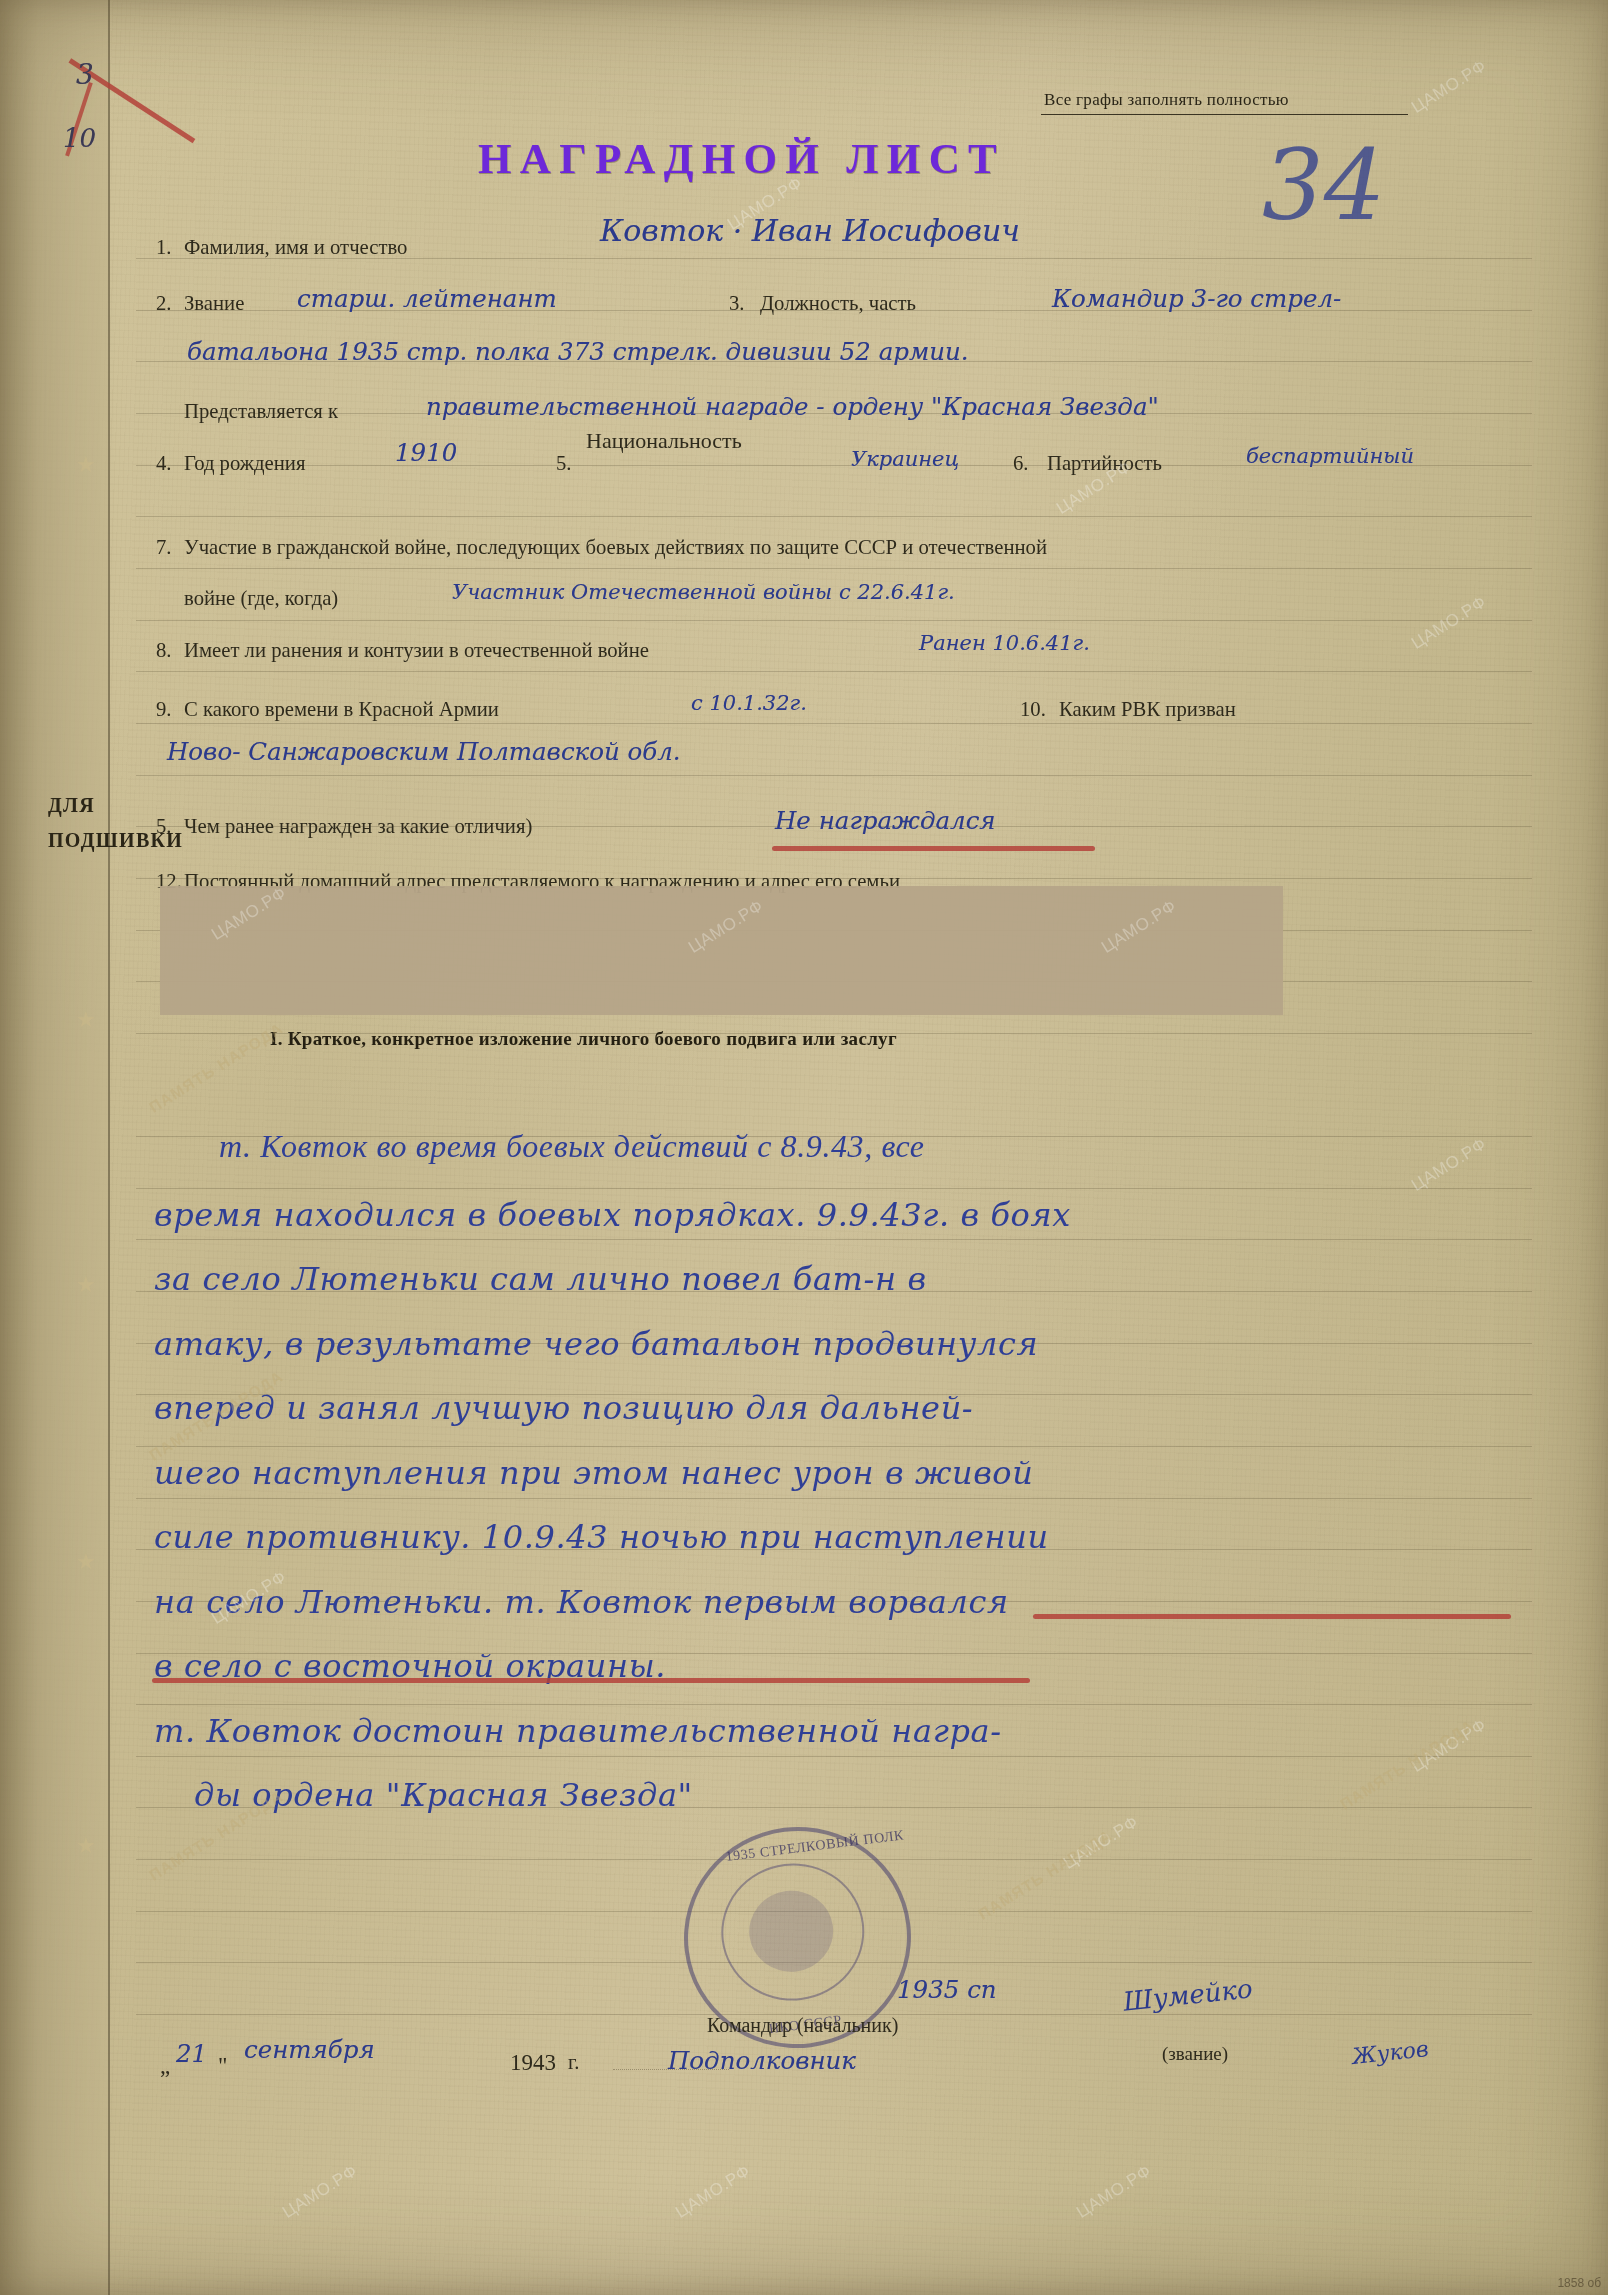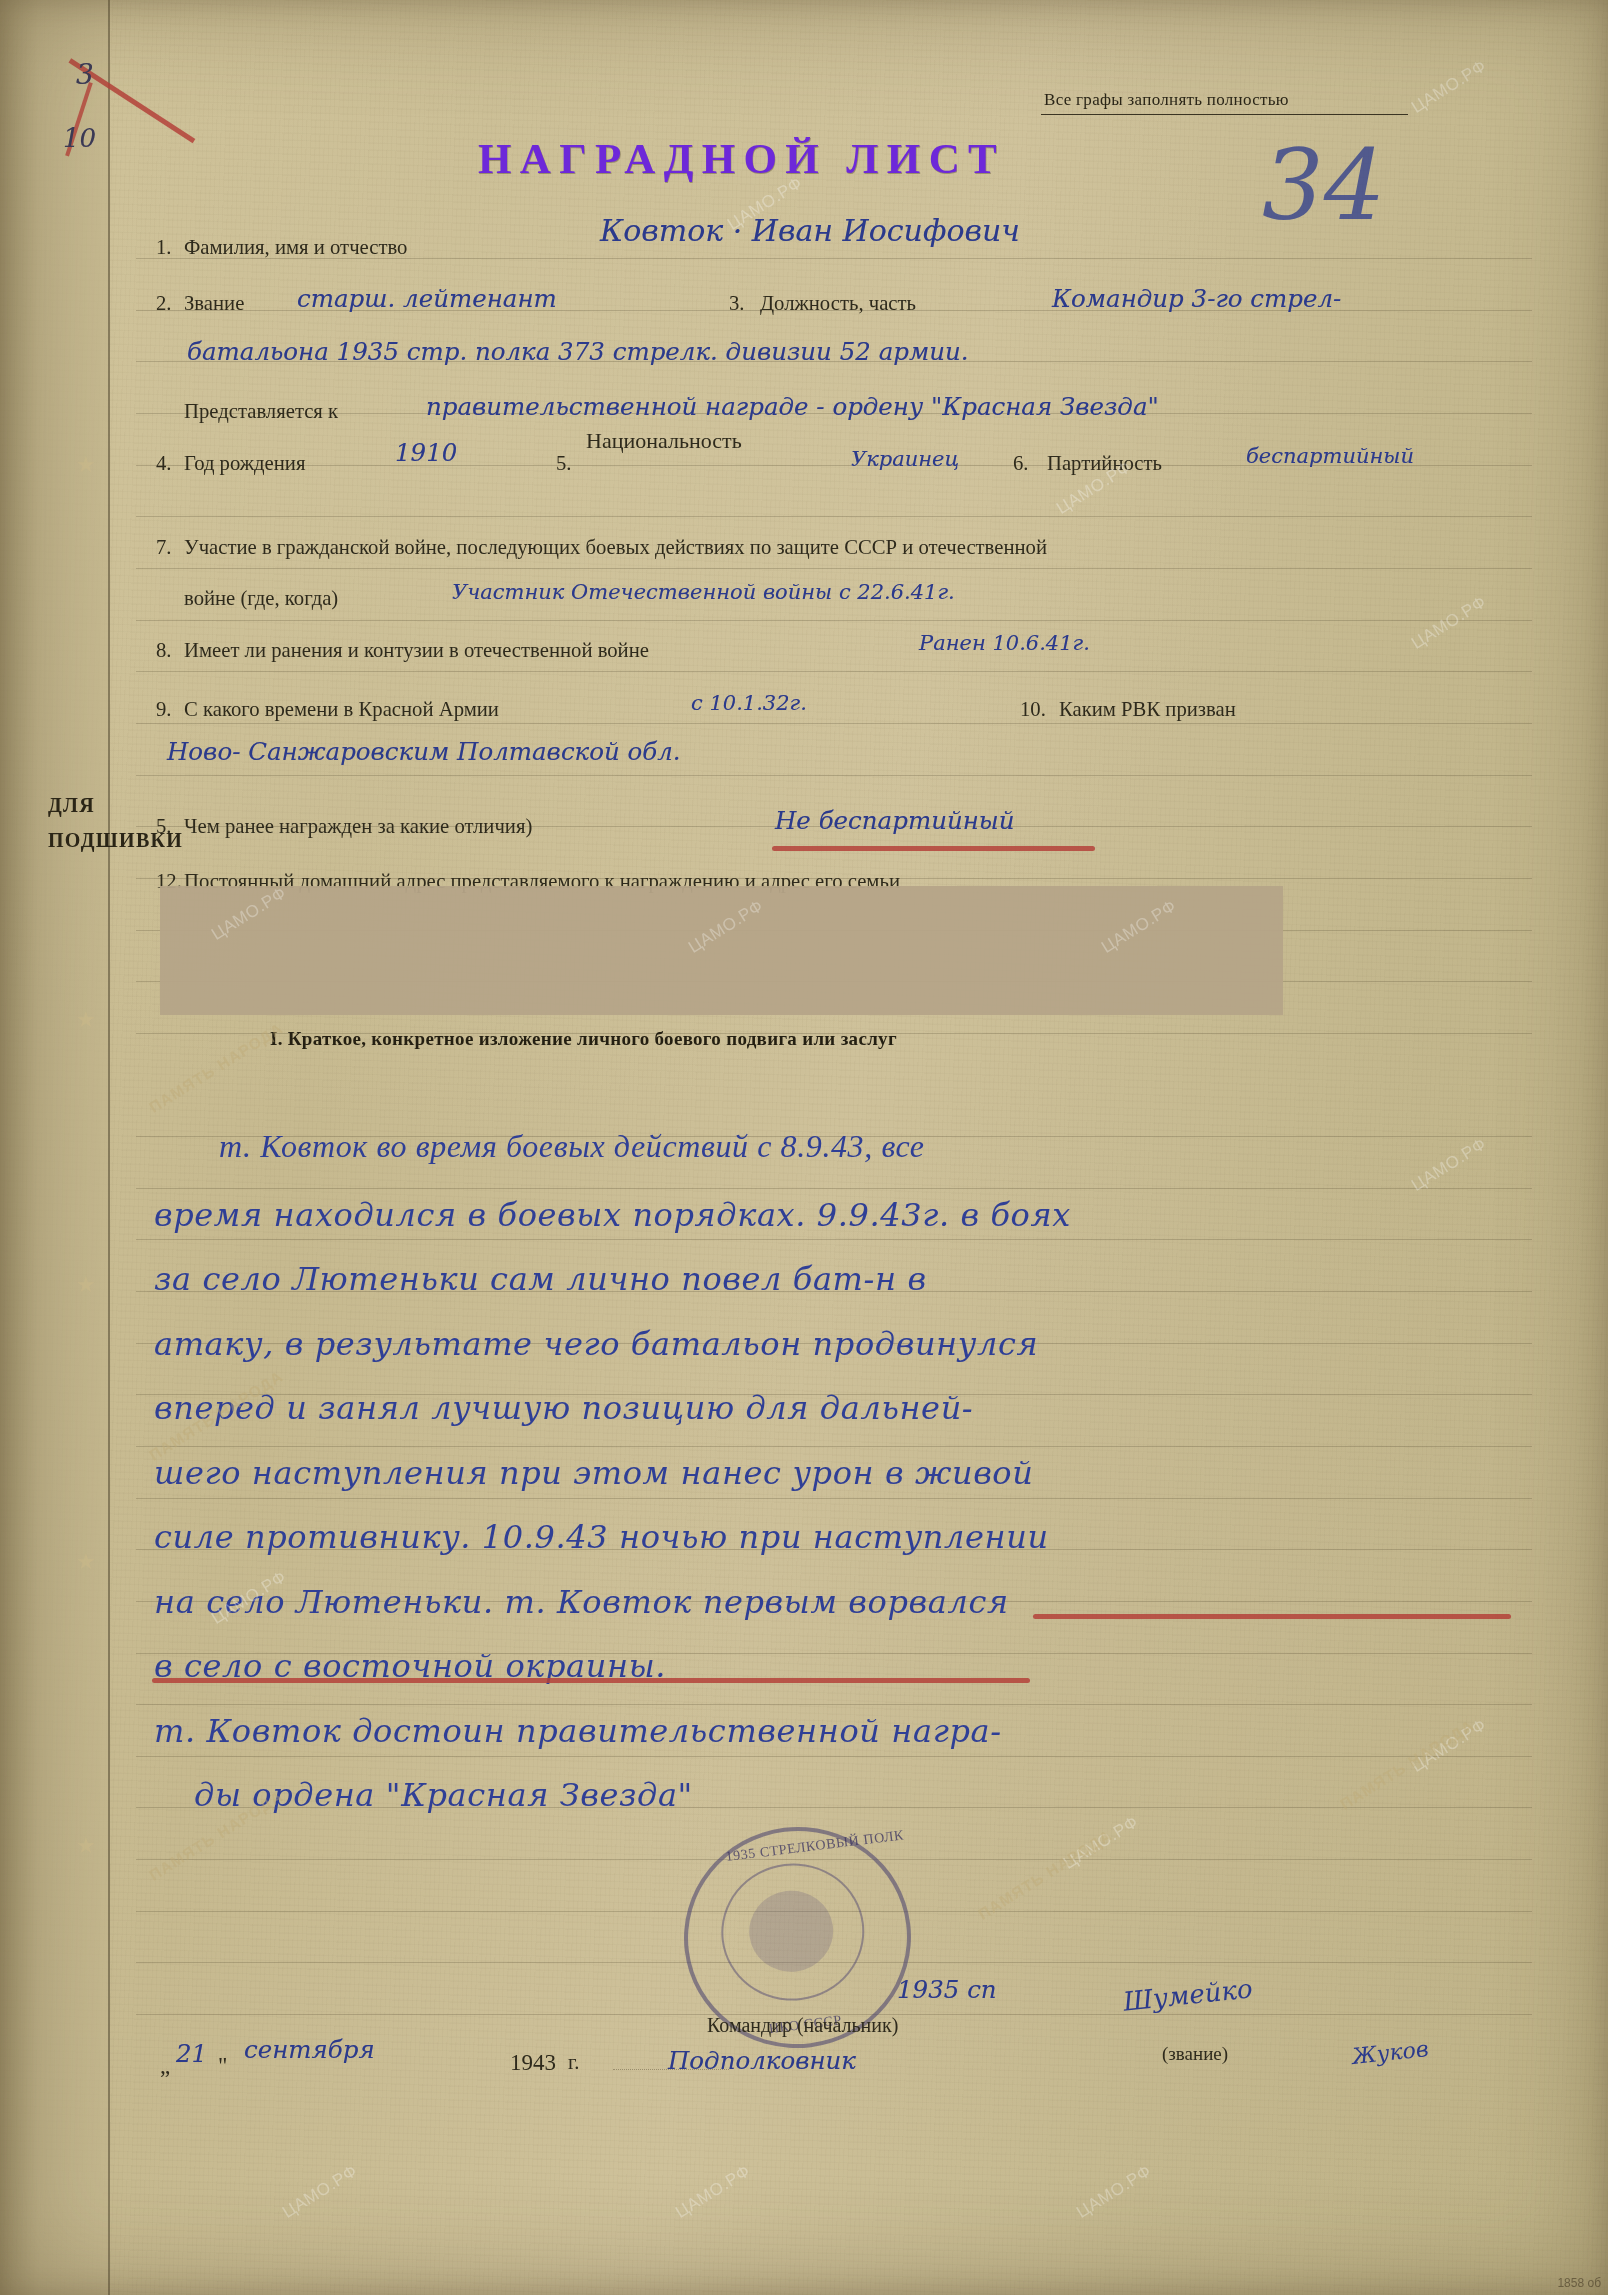--- a/index.html
+++ b/index.html
@@ -370,21 +370,21 @@
   <div class="printed" style="left:156px; top:698px; font-size:20.7px;">9.</div>
   <div class="printed" style="left:184px; top:698px; font-size:20.7px;">С какого времени в Красной Армии</div>
   <div class="hand h-sm" style="left:691px; top:691px;">с 10.1.32г.</div>
 
   <div class="printed" style="left:1020px; top:698px; font-size:20.7px;">10.</div>
   <div class="printed" style="left:1059px; top:698px; font-size:20.7px;">Каким РВК призван</div>
   <div class="hand h-md" style="left:167px; top:737px;">Ново- Санжаровским Полтавской обл.</div>
 
   <div class="printed" style="left:156px; top:815px; font-size:20.7px;">5.</div>
   <div class="printed" style="left:184px; top:815px; font-size:20.7px;">Чем ранее награжден  за какие отличия)</div>
-  <div class="hand h-md" style="left:775px; top:806px;">Не беспартийный</div>
+  <div class="hand h-md" style="left:775px; top:806px;">Не награждался</div>
   <div class="redline" style="left:772px; top:846px; width:323px; height:4.5px;"></div>
 
   <div class="printed" style="left:156px; top:870px; font-size:20.7px;">12.</div>
   <div class="printed" style="left:184px; top:870px; font-size:20.7px;">Постоянный домашний адрес представляемого к награждению и адрес его семьи</div>
 
   <div id="redaction"></div>
 
   <div class="section-title" style="left:270px; top:1028px;">I. Краткое, конкретное изложение личного боевого подвига или заслуг</div>
 
   <div class="body-hand" style="left:219px; top:1128px;font-family:Liberation Serif, serif;">т. Ковток во время боевых действий с 8.9.43, все</div>

